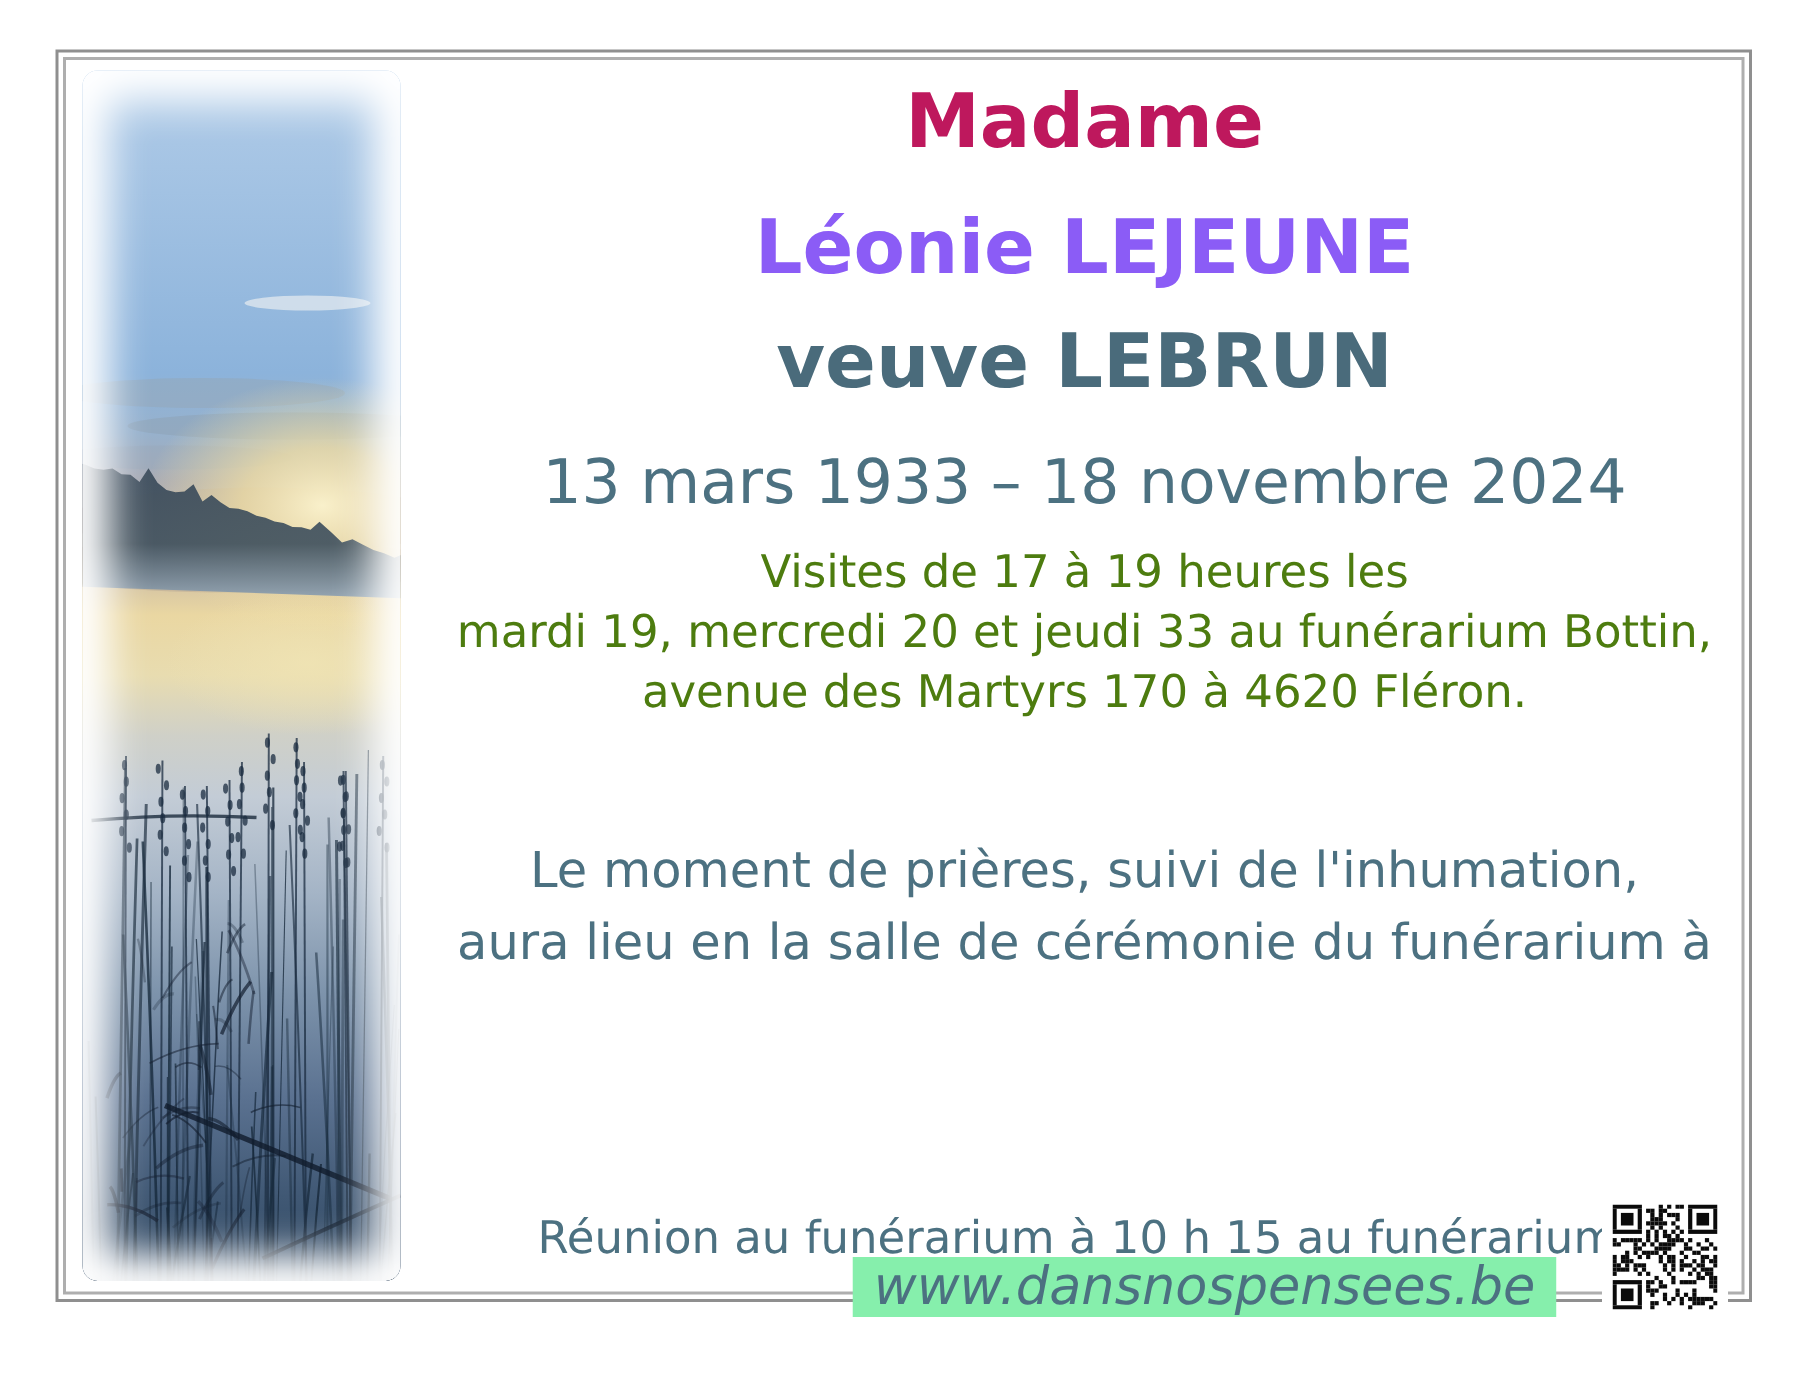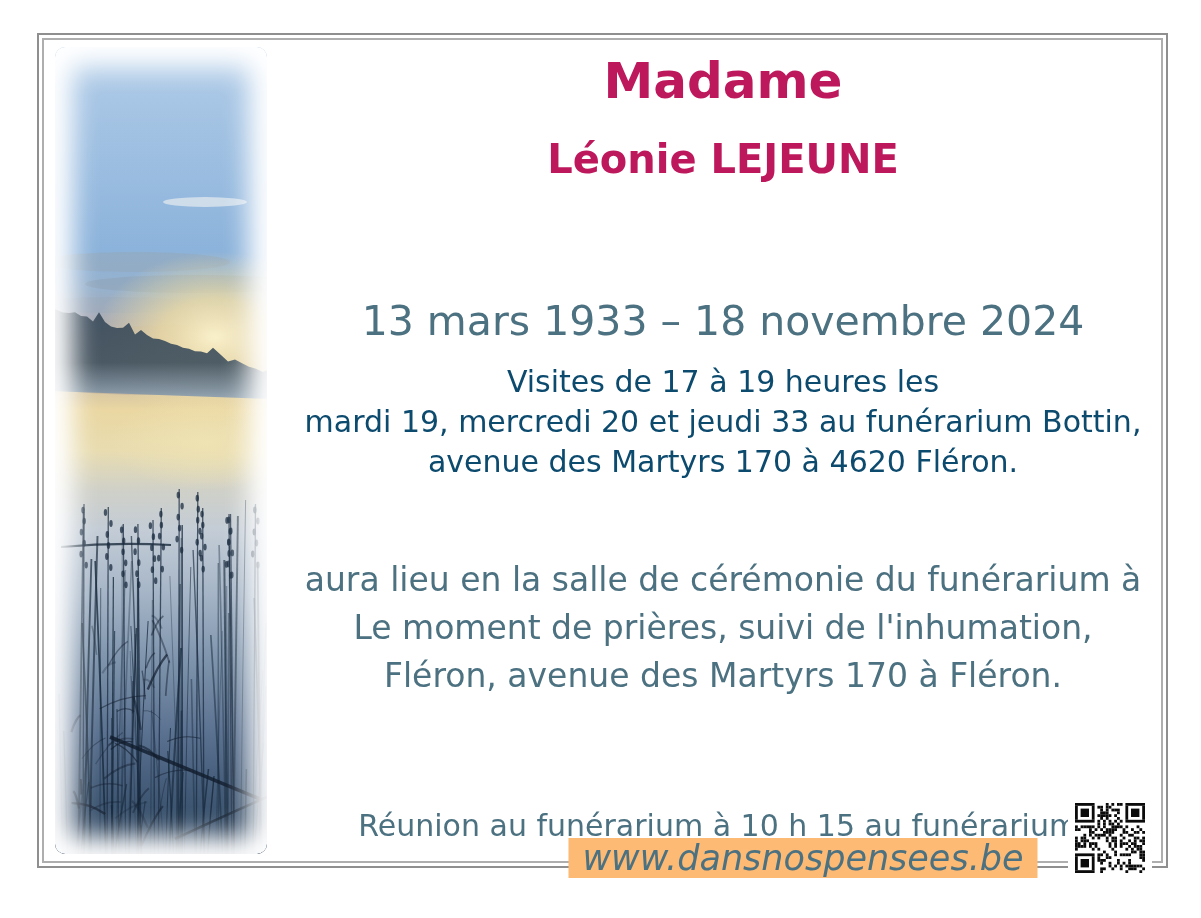--- a/index.html
+++ b/index.html
@@ -32,31 +32,31 @@
     position:absolute;inset:0;border-radius:10px;
     box-shadow:inset 0 0 26px 18px #ffffff;
     pointer-events:none;
   }
   
   .content{
     position:absolute;left:285px;top:0;width:876px;height:918px;z-index:3;
   }
   .content > div{position:absolute;left:0;right:0;text-align:center;}
   .salutation   {top:52px; font-size:50px;font-weight:bold;color:#be185d;}
-  .name-line-1  {top:136px;font-size:40px;font-weight:bold;color:#be185d;}
+  .name-line-1  {top:136px;font-size:50px;font-weight:bold;color:#8b5cf6;}
   .name-line-2  {top:212px;font-size:50px;font-weight:bold;color:#4a6b7b;}
   .life-dates   {top:297px;font-size:41px;color:#4c7181;}
-  .visits       {top:362px;font-size:30px;line-height:40px;color:#0c4a6e;}
+  .visits       {top:362px;font-size:30px;line-height:40px;color:#4d7c0f;}
   .ceremony     {top:556px;font-size:33px;line-height:48px;color:#4c7181;}
   .ceremony-date{top:712px;font-size:37px;font-weight:bold;color:#4a6b7b;}
   .gathering    {top:808px;font-size:30px;color:#4c7181;}
   
   .website{
     position:absolute;top:838px;left:803px;transform:translateX(-50%);
-    z-index:5;background:#fdba74;padding:0 14px;
+    z-index:5;background:#86efac;padding:0 14px;
     font-size:35px;font-style:italic;color:#4c7181;white-space:nowrap;
   }
   
   .qr-box{
     position:absolute;left:1068px;top:797px;width:84px;height:82px;
     background:#ffffff;z-index:5;display:flex;align-items:center;justify-content:center;
   }
 </style>
 </head>
 <body>
@@ -284,30 +284,30 @@
         <path d="M55 690 q 60 25 150 62" stroke="#101c2c" stroke-width="3.6" fill="none" opacity="0.8"></path>
         <path d="M120 792 q 42 -20 92 -42" stroke="#101c2c" stroke-width="2.6" fill="none" opacity="0.7"></path>
       </g>
   </svg>
   <div class="photo-fade"></div>
 </div>
 
 <div class="content">
   <div class="salutation">Madame</div>
   <div class="name-line-1">Léonie LEJEUNE</div>
+  <div class="name-line-2">veuve LEBRUN</div>
   <div class="life-dates">13 mars 1933 – 18 novembre 2024</div>
   <div class="visits">
     <div>Visites de 17 à 19 heures les</div>
     <div>mardi 19, mercredi 20 et jeudi 33 au funérarium Bottin,</div>
     <div>avenue des Martyrs 170 à 4620 Fléron.</div>
   </div>
   <div class="ceremony">
+    <div>Le moment de prières, suivi de l'inhumation,</div>
     <div>aura lieu en la salle de cérémonie du funérarium à</div>
-    <div>Le moment de prières, suivi de l'inhumation,</div>
-    <div>Fléron, avenue des Martyrs 170 à Fléron.</div>
   </div>
   <div class="gathering">Réunion au funérarium à 10 h 15 au funérarium.</div>
 </div>
 
 <div class="website">www.dansnospensees.be</div>
 
 <div class="qr-box">
   <svg id="qr-svg" width="70" height="70" viewBox="0 0 25 25">
       <rect x="0" y="0" width="7" height="1" fill="#0b0b0b"></rect>
       <rect x="0" y="6" width="7" height="1" fill="#0b0b0b"></rect>

